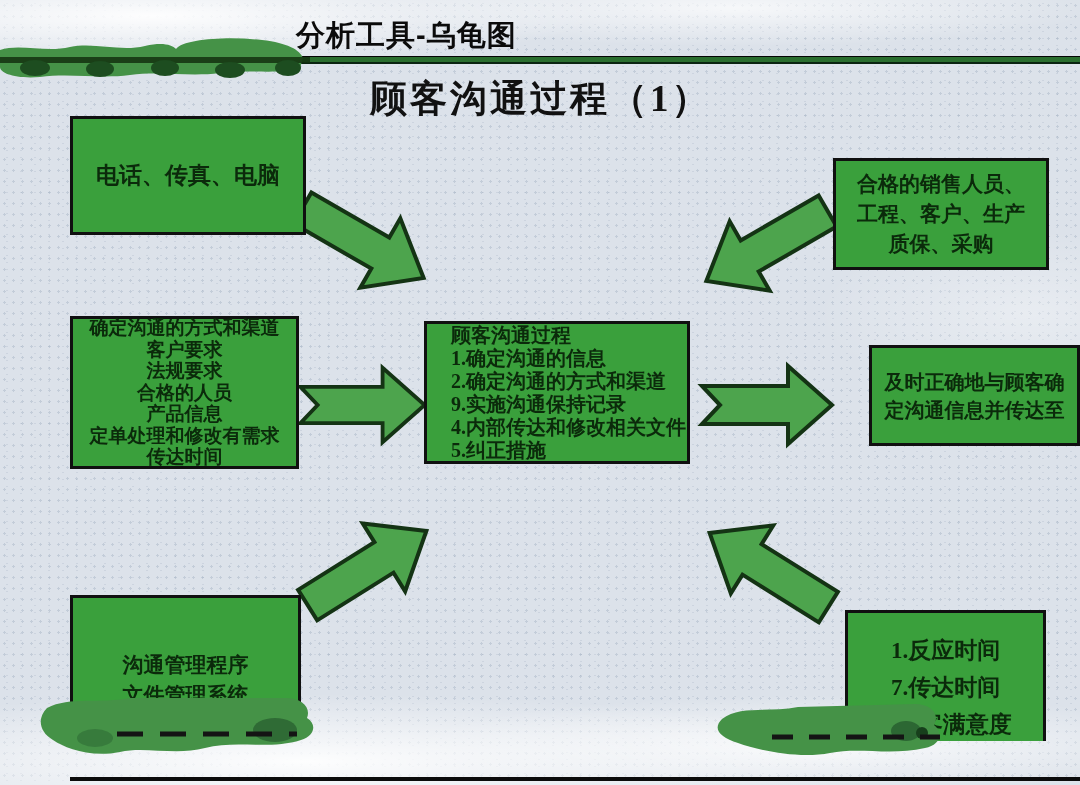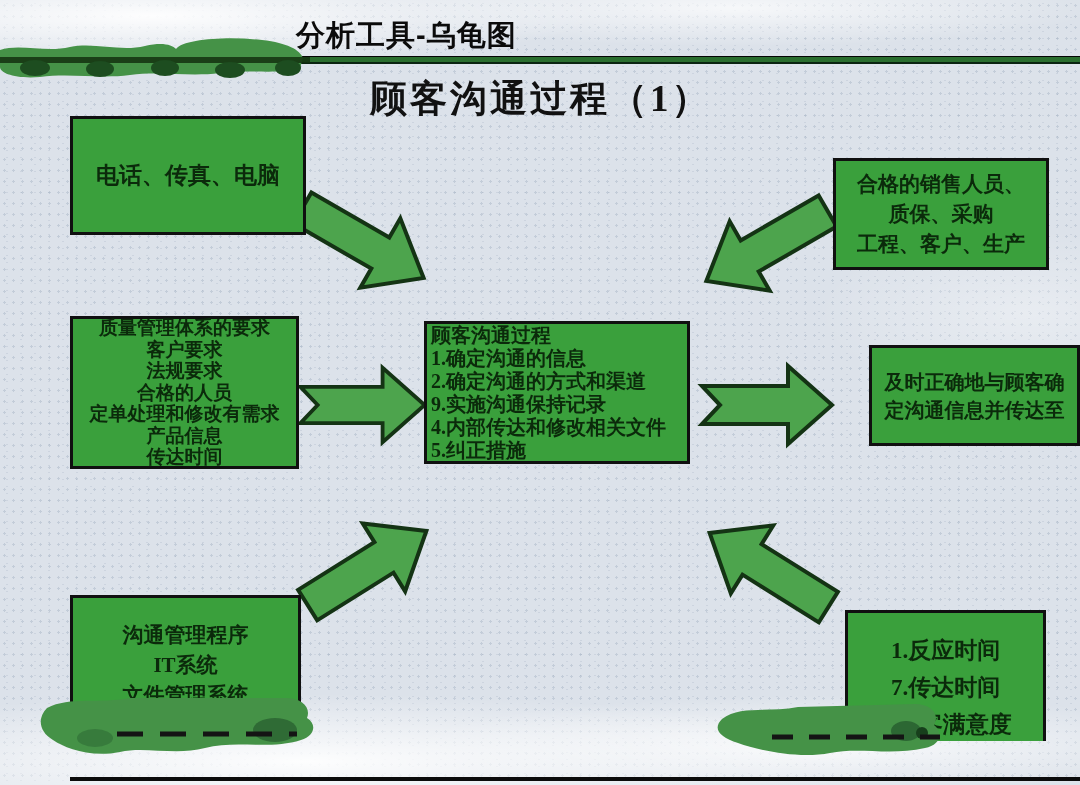--- a/index.html
+++ b/index.html
@@ -33,21 +33,21 @@
   .gbox{
     background:#3aa03c;border:3px solid #101010;box-sizing:border-box;z-index:3;
     color:#0b2a0b;font-family:"Liberation Serif","DejaVu Serif",serif;font-weight:600;
     display:flex;flex-direction:column;justify-content:center;
   }
   .gbox .line{width:100%;text-align:center;}
   #box-center .line{text-align:left;}
   #box-top-left{left:70px;top:116px;width:236px;height:119px;font-size:23px;}
   #box-top-right{left:833px;top:117px;width:216px;height:112px;font-size:21px;line-height:30px;margin-top:41px;}
   #box-mid-left{left:70px;top:316px;width:229px;height:153px;font-size:19px;line-height:21.5px;}
-  #box-center{left:424px;top:321px;width:266px;height:143px;font-size:20px;line-height:23px;padding-left:4px;}
+  #box-center{left:424px;top:321px;width:266px;height:143px;font-size:20px;line-height:23px;padding-left:24px;}
   #box-mid-right{left:835px;top:345px;width:211px;height:101px;font-size:20px;line-height:28px;margin-left:34px;}
   #box-bottom-left{left:70px;top:595px;width:231px;height:141px;font-size:21px;line-height:30px;border-bottom:none;justify-content:flex-end;padding-bottom:26px;}
   #box-bottom-right{left:845px;top:610px;width:201px;height:131px;font-size:23px;line-height:32px;border-bottom:none;justify-content:space-between;padding-top:22px;}
   .arrow-svg{overflow:visible;z-index:2;}
   #arrow-top-left{left:288px;top:193px;transform:rotate(30deg);}
   #arrow-top-right{left:692px;top:196px;transform:rotate(150deg);}
   #arrow-bottom-left{left:292px;top:518px;transform:rotate(-32deg);}
   #arrow-bottom-right{left:694px;top:520px;transform:rotate(212deg);}
   #arrow-left-horizontal{left:297px;top:362px;}
   #arrow-right-horizontal{left:700px;top:360px;}
@@ -74,51 +74,50 @@
   </svg>
 
   <div class="abs" id="main-title">顾客沟通过程（1）</div>
 
   <div class="abs gbox" id="box-top-left">
     <div class="line">电话、传真、电脑</div>
   </div>
 
   <div class="abs gbox" id="box-top-right">
     <div class="line">合格的销售人员、</div>
+    <div class="line">工程、客户、生产</div>
     <div class="line">质保、采购</div>
-    <div class="line">工程、客户、生产</div>
   </div>
 
   <div class="abs gbox" id="box-mid-left">
-    <div class="line">质量管理体系的要求</div>
+    <div class="line">确定沟通的方式和渠道</div>
     <div class="line">客户要求</div>
     <div class="line">法规要求</div>
     <div class="line">合格的人员</div>
+    <div class="line">产品信息</div>
     <div class="line">定单处理和修改有需求</div>
-    <div class="line">产品信息</div>
     <div class="line">传达时间</div>
   </div>
 
   <div class="abs gbox" id="box-center">
     <div class="line">顾客沟通过程</div>
     <div class="line">1.确定沟通的信息</div>
     <div class="line">2.确定沟通的方式和渠道</div>
     <div class="line">9.实施沟通保持记录</div>
     <div class="line">4.内部传达和修改相关文件</div>
     <div class="line">5.纠正措施</div>
   </div>
 
   <div class="abs gbox" id="box-mid-right">
     <div class="line">及时正确地与顾客确</div>
     <div class="line">定沟通信息并传达至</div>
   </div>
 
   <div class="abs gbox" id="box-bottom-left">
     <div class="line">沟通管理程序</div>
-    <div class="line">IT系统</div>
     <div class="line">文件管理系统</div>
   </div>
 
   <div class="abs gbox" id="box-bottom-right">
     <div class="line">1.反应时间</div>
     <div class="line">7.传达时间</div>
     <div class="line">3.顾客满意度</div>
   </div>
 
   <svg class="abs arrow-svg" id="arrow-top-left" width="150" height="100" viewBox="0 0 150 100">

